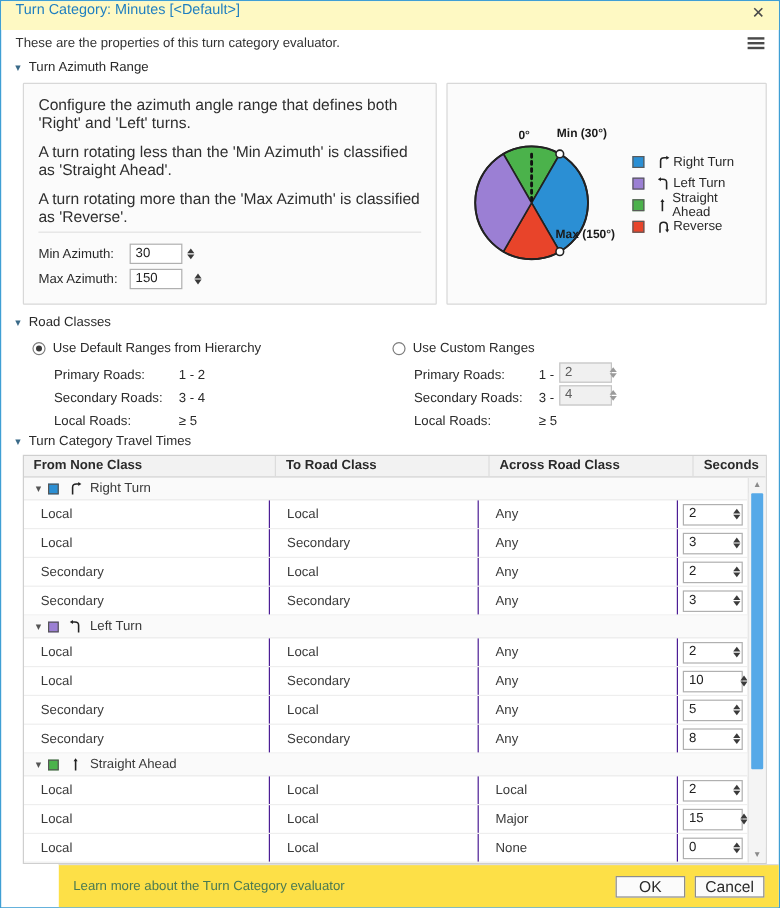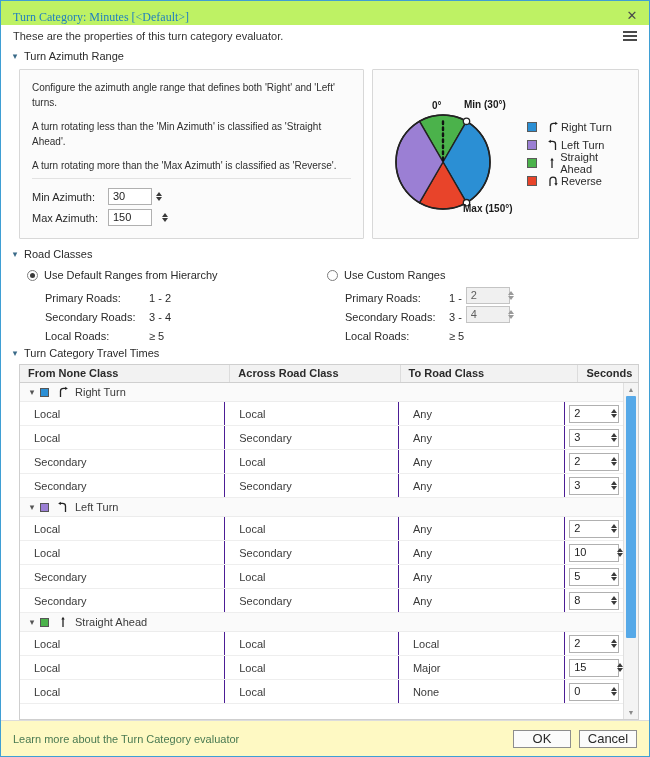--- a/index.html
+++ b/index.html
@@ -18,25 +18,24 @@
     border: 1px solid #3f9fd4;
     background: #ffffff;
     display: flex;
     flex-direction: column;
   }
 
   
   .titlebar {
     height: 24px;
     display: flex;
-    align-items: flex-end;
+    align-items: flex-start;
     padding: 0 8px 0 12px;
-    background: #bef264;
-    flex: none;
-    font-family: Liberation Serif, serif;
+    background: #fef9c3;
+    flex: none;
   }
   .title-text {
     font-size: 12px;
     color: #1f7fc0;
     flex: 1;
     white-space: nowrap;
   }
   .win-btn {
     width: 18px; height: 18px;
     display: flex; align-items: center; justify-content: center;
@@ -83,21 +82,21 @@
     flex: none;
   }
   .panel {
     border: 1px solid #d8d8d8;
     background: #fbfbfb;
     border-radius: 1px;
   }
   .panel-left { width: 345px; padding: 10px 12px 8px 12px; }
   .panel-right { flex: 1; padding: 6px 8px; display: flex; align-items: center; }
 
-  .desc { font-size: 10px; line-height: 15px; color: #2f2f2f; }
+  .desc { font-size: 13px; line-height: 15px; color: #2f2f2f; }
   .desc p { margin: 0 0 9px 0; }
   .desc p.tight { margin-bottom: 0; }
   .hr { border-top: 1px solid #e2e2e2; margin: 5px 0 9px 0; }
 
   .spin-row { display: flex; align-items: center; margin-bottom: 4px; }
   .spin-label { width: 76px; font-size: 11px; }
   .spinner {
     display: inline-flex; align-items: center;
     border: 1px solid #b0b0b0;
     background: #fff;
@@ -250,24 +249,25 @@
     position: absolute; left: 2px; right: 2px; top: 0;
     height: 78%;
     background: #56a9e8;
     border-radius: 1px;
   }
 
   
   .footer {
     height: 36px;
     border-top: 1px solid #dcdcdc;
-    background: #fef9c3;
+    background: #fde047;
     display: flex; align-items: center;
     padding: 0 12px 0 12px;
     flex: none;
+    margin-left: 48px;
   }
   .learn-link {
     font-size: 11px; color: #4a7a52;
     flex: 1; cursor: default;
   }
   .btn {
     width: 58px; height: 18px;
     border: 1px solid #8d8d8d;
     background: #fbfbfb;
     font-size: 13px;
@@ -345,21 +345,21 @@
 
               <path d="M0,0 L-23.5,40.7 A47,47 0 0,1 -23.5,-40.7 Z" fill="#9b7fd4" stroke="#222" stroke-width="1.4"></path>
               <circle cx="0" cy="0" r="47" fill="none" stroke="#222" stroke-width="1.6"></circle>
               <line x1="0" y1="-2" x2="0" y2="-44" stroke="#111" stroke-width="2.4" stroke-dasharray="2.5,3.5" stroke-linecap="round"></line>
               <circle cx="23.5" cy="-40.7" r="3.2" fill="#fff" stroke="#222" stroke-width="1.3"></circle>
               <circle cx="23.5" cy="40.7" r="3.2" fill="#fff" stroke="#222" stroke-width="1.3"></circle>
             </g>
             <text x="51" y="22" font-family="Liberation Sans, sans-serif" font-size="10" font-weight="bold" fill="#1a1a1a">0°</text>
           </svg>
           <div style="position:absolute;left:83px;top:12px;font-size:10px;font-weight:bold;color:#1a1a1a;white-space:nowrap;">Min (30°)</div>
-          <div style="position:absolute;left:82px;top:116px;font-size:10px;font-weight:bold;color:#1a1a1a;white-space:nowrap;">Max (150°)</div>
+          <div style="position:absolute;left:82px;top:96px;font-size:10px;font-weight:bold;color:#1a1a1a;white-space:nowrap;">Max (150°)</div>
         </div>
 
         <div class="legend">
           <div class="legend-row">
             <span class="swatch" style="background:#2b8fd4"></span>
             <span class="leg-icon">
               <svg width="12" height="12" viewBox="0 0 12 12">
                   <path d="M3.5,11 L3.5,5 Q3.5,2.4 6.6,2.4 L9,2.4" stroke="#222" stroke-width="1.3" fill="none"></path>
                   <path d="M8.2,0.7 L10.8,2.4 L8.2,4.1 Z" fill="#222"></path>
                 </svg>
@@ -461,22 +461,22 @@
   </div>
 
   <div class="section-head">
     <span class="chev">▾</span>
     <span>Turn Category Travel Times</span>
   </div>
 
   <div class="table-outer">
     <div class="thead">
       <div class="th c1">From None Class</div>
+      <div class="th c2">To Road Class</div>
       <div class="th c3">Across Road Class</div>
-      <div class="th c2">To Road Class</div>
       <div class="th c4">Seconds</div>
     </div>
 
     <div class="tbody-wrap">
       <div class="tbody" id="tbody">
           <div class="grp-row">
             <span class="grp-chev">▾</span>
             <span class="grp-sw" style="background:#2b8fd4"></span>
             <span class="grp-ic">
               <svg width="12" height="12" viewBox="0 0 12 12">

